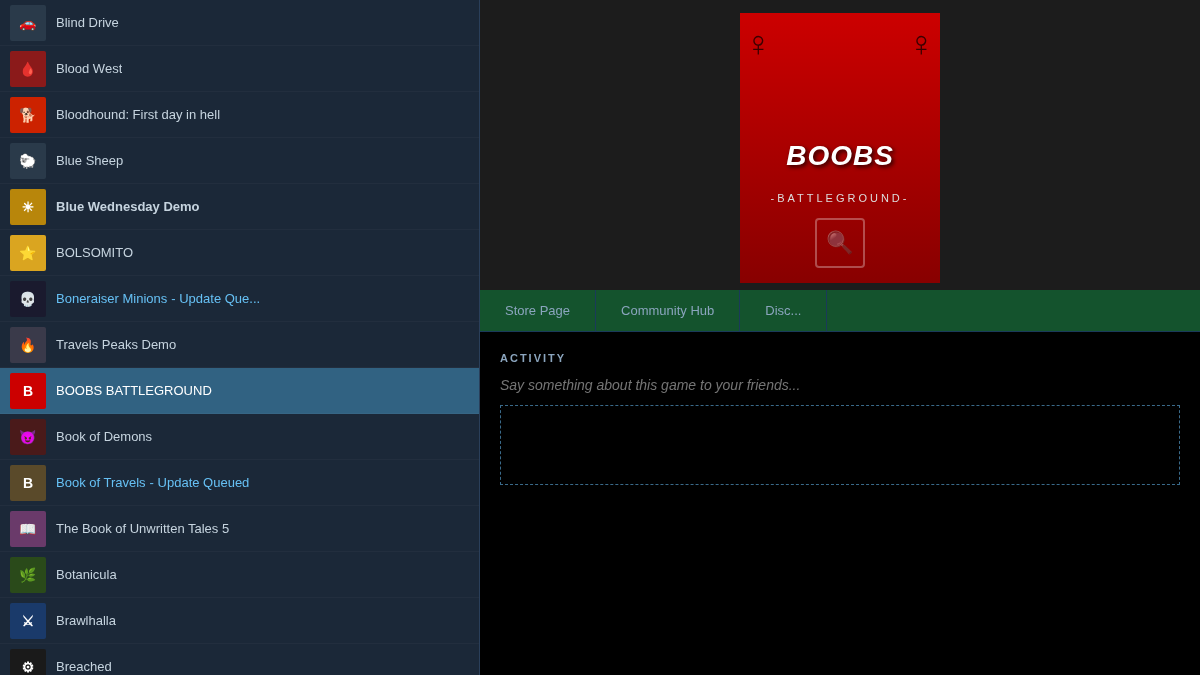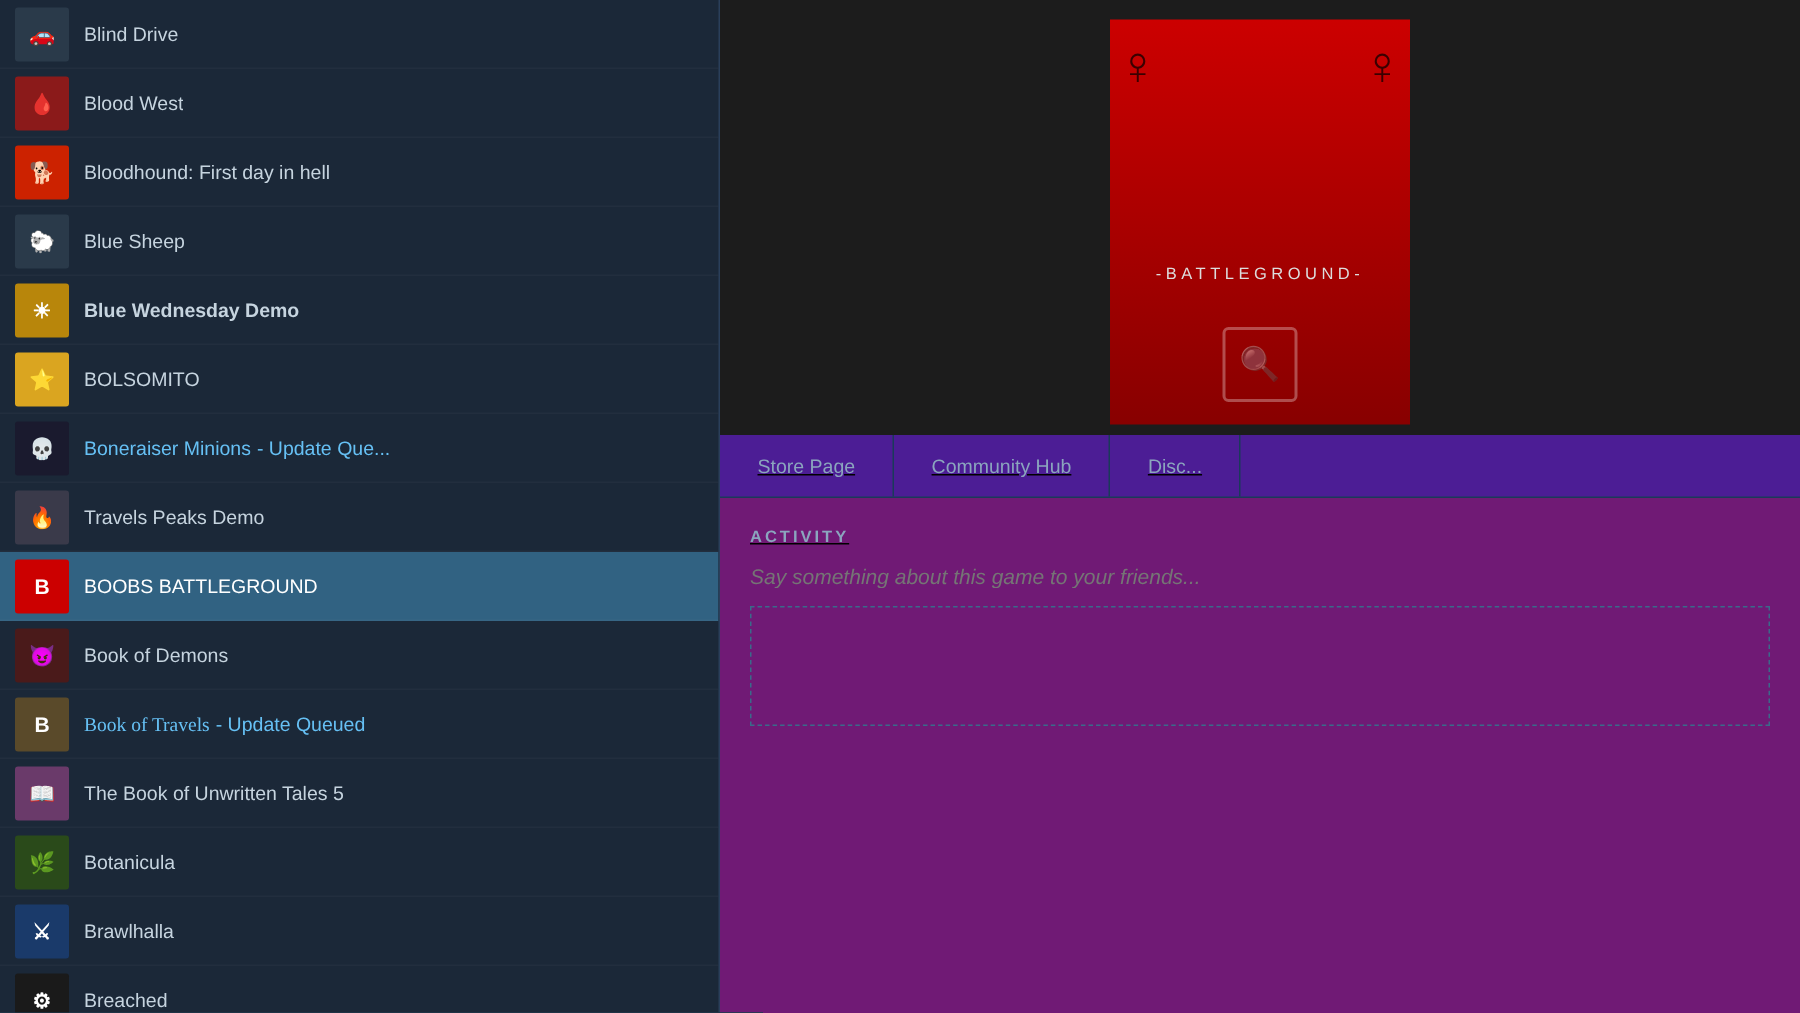--- a/index.html
+++ b/index.html
@@ -169,47 +169,45 @@
       border-radius: 4px;
       display: flex;
       align-items: center;
       justify-content: center;
       color: rgba(255,255,255,0.4);
       font-size: 22px;
     }
 
     
     .nav-tabs {
-      background: #4c1d95;
+      background: #14532d;
       display: flex;
       padding: 0;
       border-bottom: 1px solid #1a3a5a;
       flex-shrink: 0;
       height: 42px;
-      text-decoration: underline;
     }
 
     .nav-tab {
       padding: 12px 25px;
       color: #8ba5be;
       font-size: 13px;
       cursor: pointer;
       border-right: 1px solid #1a3a5a;
       display: flex;
       align-items: center;
       white-space: nowrap;
     }
 
     
     .activity-area {
       flex: 1;
-      background: #701a75;
+      background: #000000;
       padding: 20px;
       overflow: hidden;
-      text-decoration: underline;
     }
 
     .activity-label {
       color: #8ba5be;
       font-size: 11px;
       letter-spacing: 2px;
       font-weight: bold;
       margin-bottom: 12px;
     }
 
@@ -292,21 +290,21 @@
     </div>
     <div class="game-item">
       <div class="game-thumb thumb-book-demons" style="font-size: 14px; color: rgb(255, 255, 255); font-weight: bold;">😈</div>
       <div class="title-row">
         <span class="game-title">Book of Demons</span>
       </div>
     </div>
     <div class="game-item">
       <div class="game-thumb thumb-book-travels" style="font-size: 14px; color: rgb(255, 255, 255); font-weight: bold;">B</div>
       <div class="title-row">
-        <span class="game-title" style="color: rgb(102, 192, 244); font-family: Liberation Serif, serif;">Book of Travels</span>
+        <span class="game-title" style="color: rgb(102, 192, 244);">Book of Travels</span>
         <span class="update-text"> - Update Queued</span>
       </div>
     </div>
     <div class="game-item">
       <div class="game-thumb thumb-book-unwritten" style="font-size: 14px; color: rgb(255, 255, 255); font-weight: bold;">📖</div>
       <div class="title-row">
         <span class="game-title">The Book of Unwritten Tales 5</span>
       </div>
     </div>
     <div class="game-item">
@@ -332,20 +330,21 @@
 <div class="content-panel">
 
   <div class="game-hero">
     <div class="hero-bg">
       <div class="game-cover">
         <div class="cover-silhouettes">
           <span style="color:#000;font-size:36px;opacity:0.7">♀</span>
           <span style="color:#000;font-size:36px;opacity:0.7">♀</span>
         </div>
         <div style="margin-top:50px;">
+          <div class="cover-title">BOOBS</div>
           <div class="cover-subtitle">-BATTLEGROUND-</div>
         </div>
         <div class="cover-search-icon">🔍</div>
       </div>
     </div>
   </div>
 
   <div class="nav-tabs">
     <div class="nav-tab">Store Page</div>
     <div class="nav-tab">Community Hub</div>

